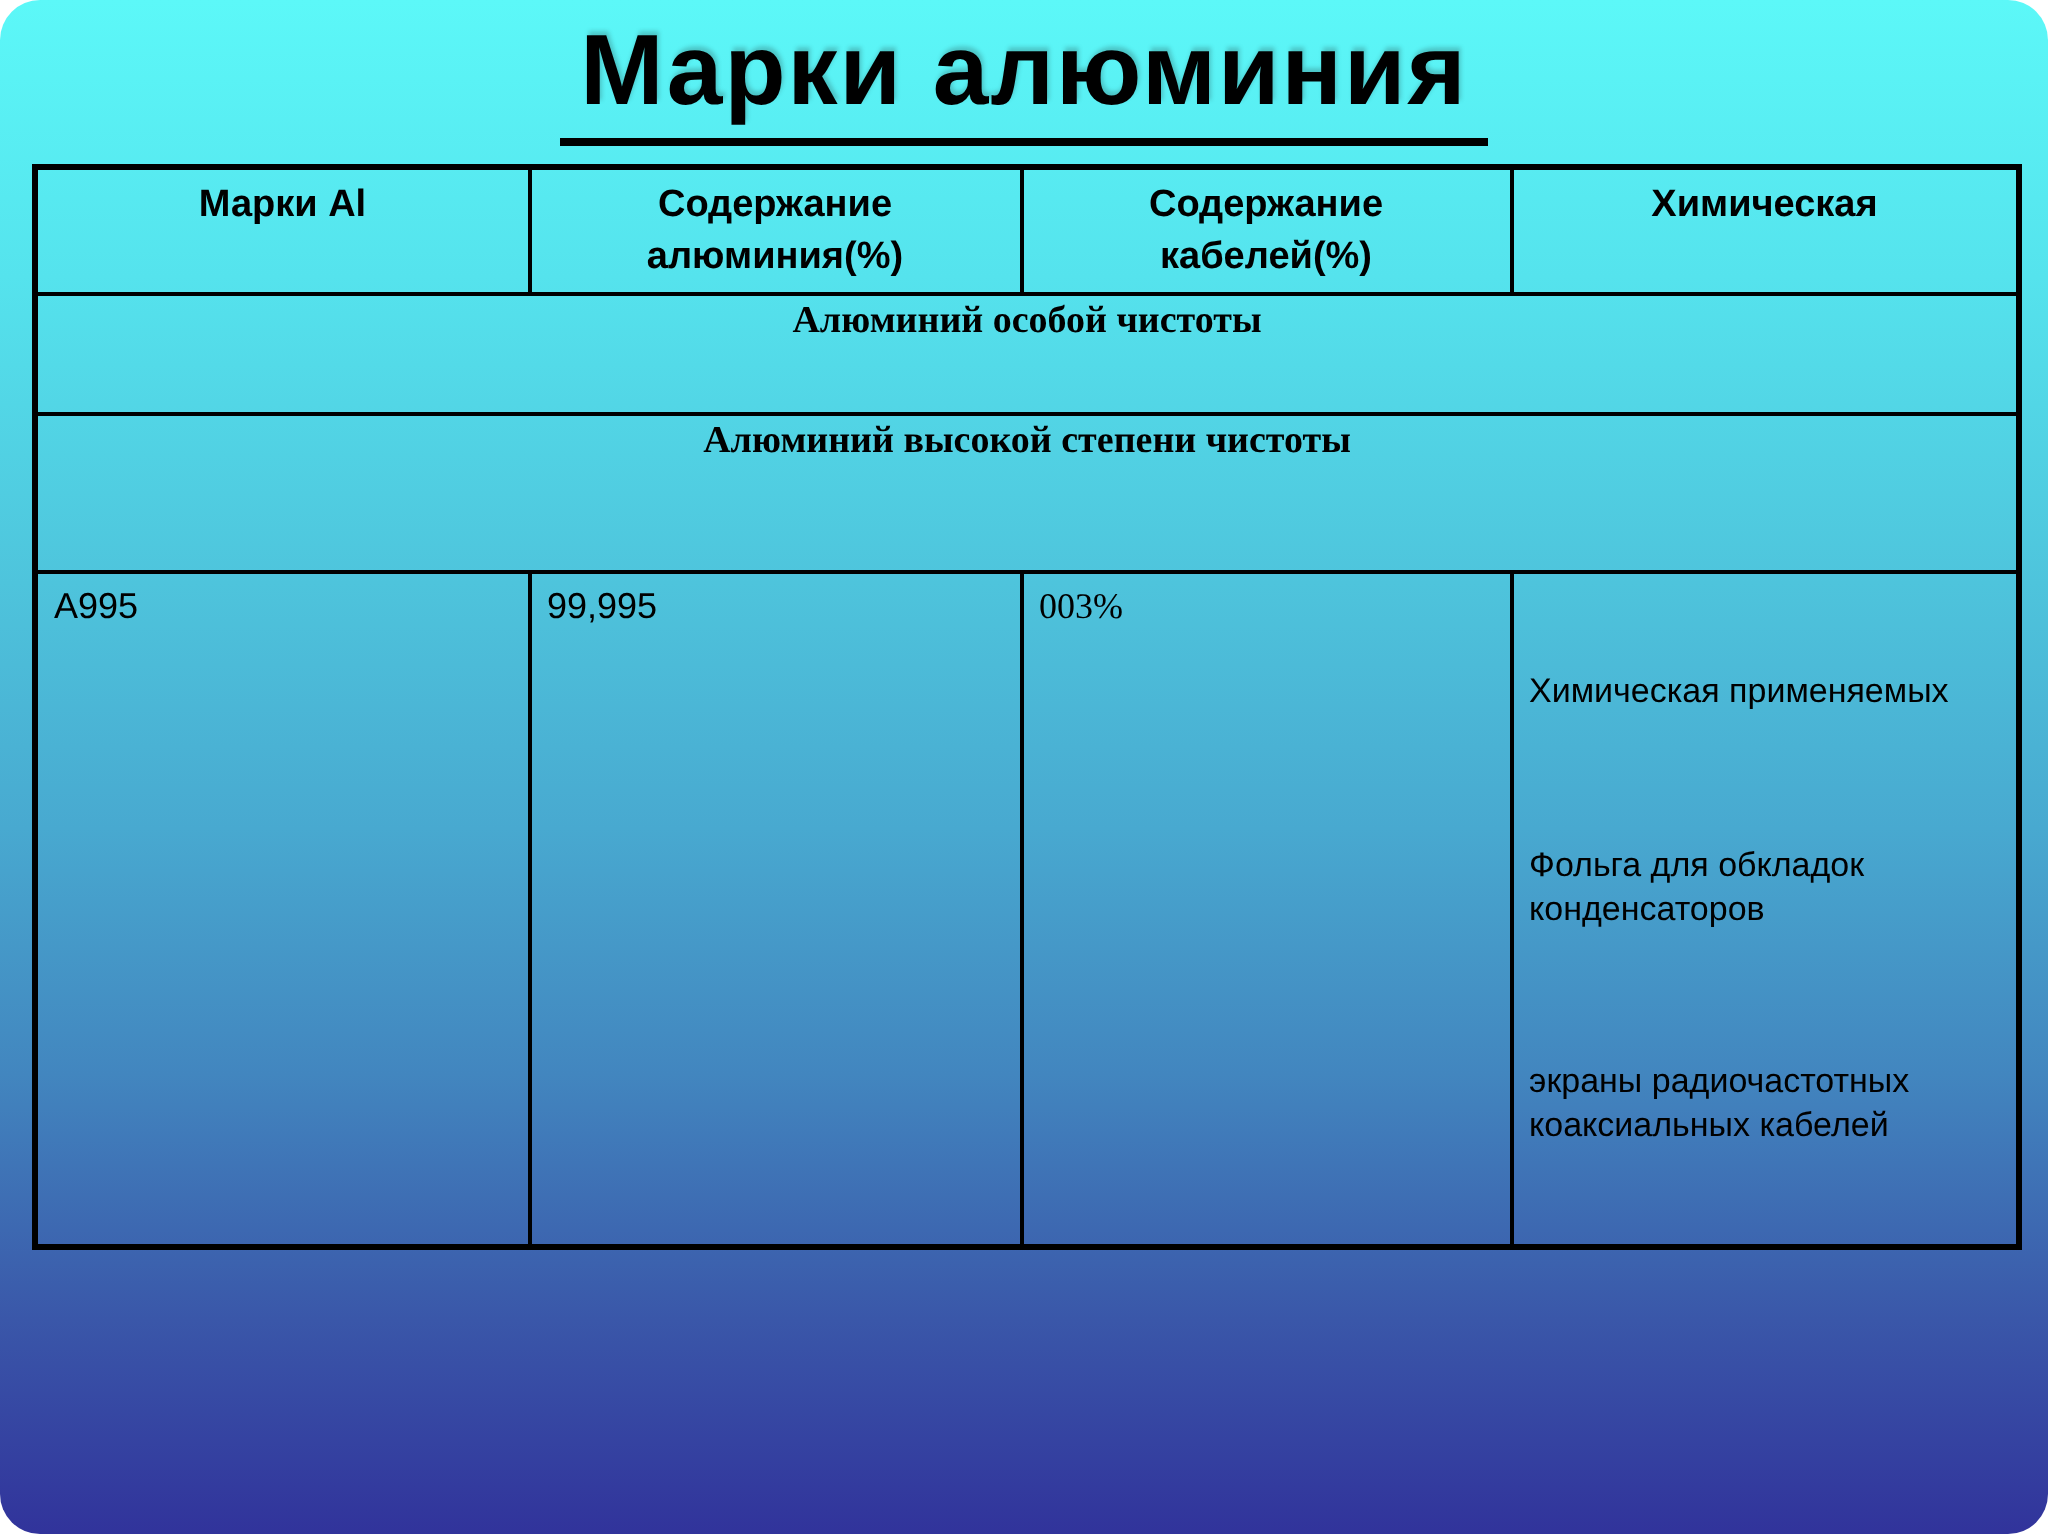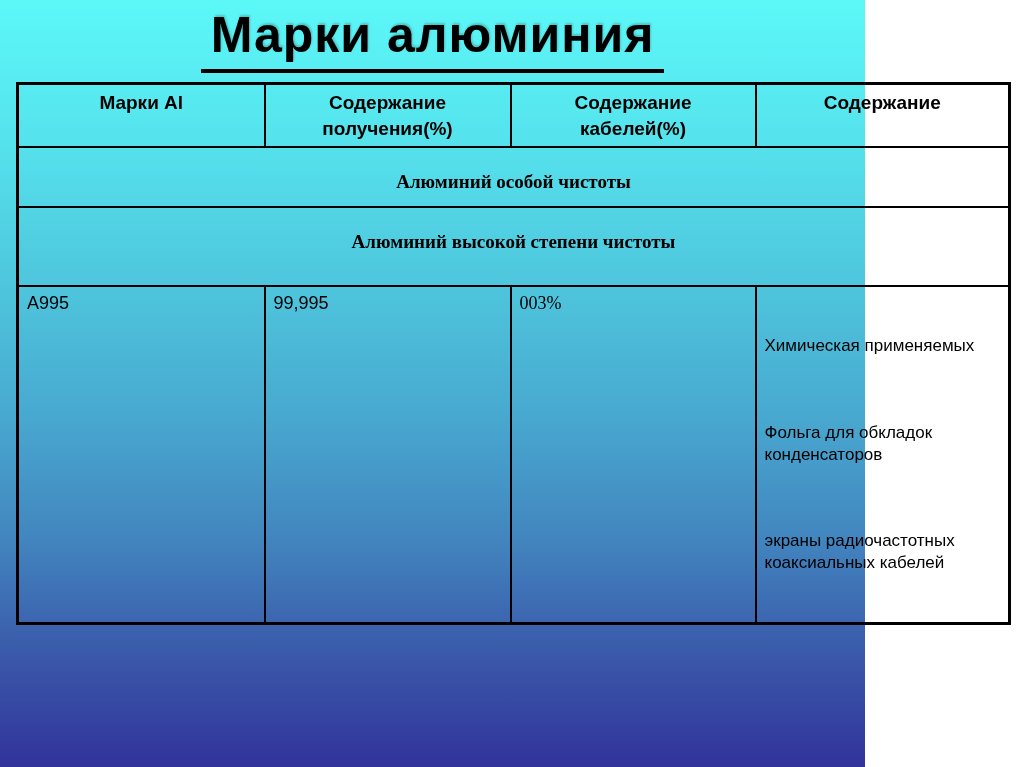--- a/index.html
+++ b/index.html
@@ -2,24 +2,25 @@
 <html><head>
 <meta charset="utf-8">
 <style>
   html,body{margin:0;padding:0;}
   body{
     width:1024px;height:767px;overflow:hidden;
     font-family:"Liberation Sans","DejaVu Sans",sans-serif;
     color:#000;
   }
   .slide{
-    position:relative;width:865px;height:767px;
+    position:relative;width:1024px;height:767px;
     background:linear-gradient(180deg,
       #5CF8F8 0%, #55E3ED 18%, #4EC4DC 38%, #48A9D0 54%,
       #4286BF 70%, #3A57A9 86%, #31339B 100%);
+    border-radius:20px;
   }
   .title-wrap{
     position:absolute;top:8px;left:0;width:100%;
     text-align:center;
   }
   .title-text{
     display:inline-block;
     font-family:"Liberation Sans","DejaVu Sans",sans-serif;
     font-weight:bold;font-size:50px;line-height:1.1;
     letter-spacing:1px;color:#000;
@@ -42,21 +43,21 @@
     font-weight:bold;font-size:19px;line-height:1.35;
     vertical-align:middle;
     font-family:"Liberation Sans","DejaVu Sans",sans-serif;
     padding:2px 6px;
   }
   .serif{font-family:"Liberation Serif","DejaVu Serif",serif;}
   .sans{font-family:"Liberation Sans","DejaVu Sans",sans-serif;}
   tr.section td{
     font-weight:bold;font-size:19px;
     text-align:center;vertical-align:top;
-    padding-top:23px;
+    padding-top:2px;
   }
   td.cell{font-size:18px;line-height:1.3;}
   td.app{font-size:17px;line-height:1.27;}
   .para{margin:0;}
   .para + .para{margin-top:22px;}
   tr.h60{height:60px;}
   tr.h158{height:158px;}
   tr.h79{height:79px;}
   tr.h123{height:123px;}
 </style>
@@ -74,23 +75,23 @@
       <col style="width:247px">
       <col style="width:246px">
       <col style="width:144px">
       <col style="width:101px">
       <col style="width:254px">
     </colgroup>
 
     <tbody>
         <tr class="h60">
       <th>Марки Al</th>
-      <th>Содержание получения(%)</th>
+      <th>Содержание алюминия(%)</th>
       <th colspan="2">Содержание кабелей(%)</th>
-      <th>Содержание</th>
+      <th>Химическая</th>
     </tr>
 
     <tr class="section serif h60">
       <td colspan="5" class="serif">Алюминий особой чистоты</td>
     </tr>
 
 
     <tr class="section serif h79">
       <td colspan="5" class="serif">Алюминий высокой степени чистоты</td>
     </tr>

